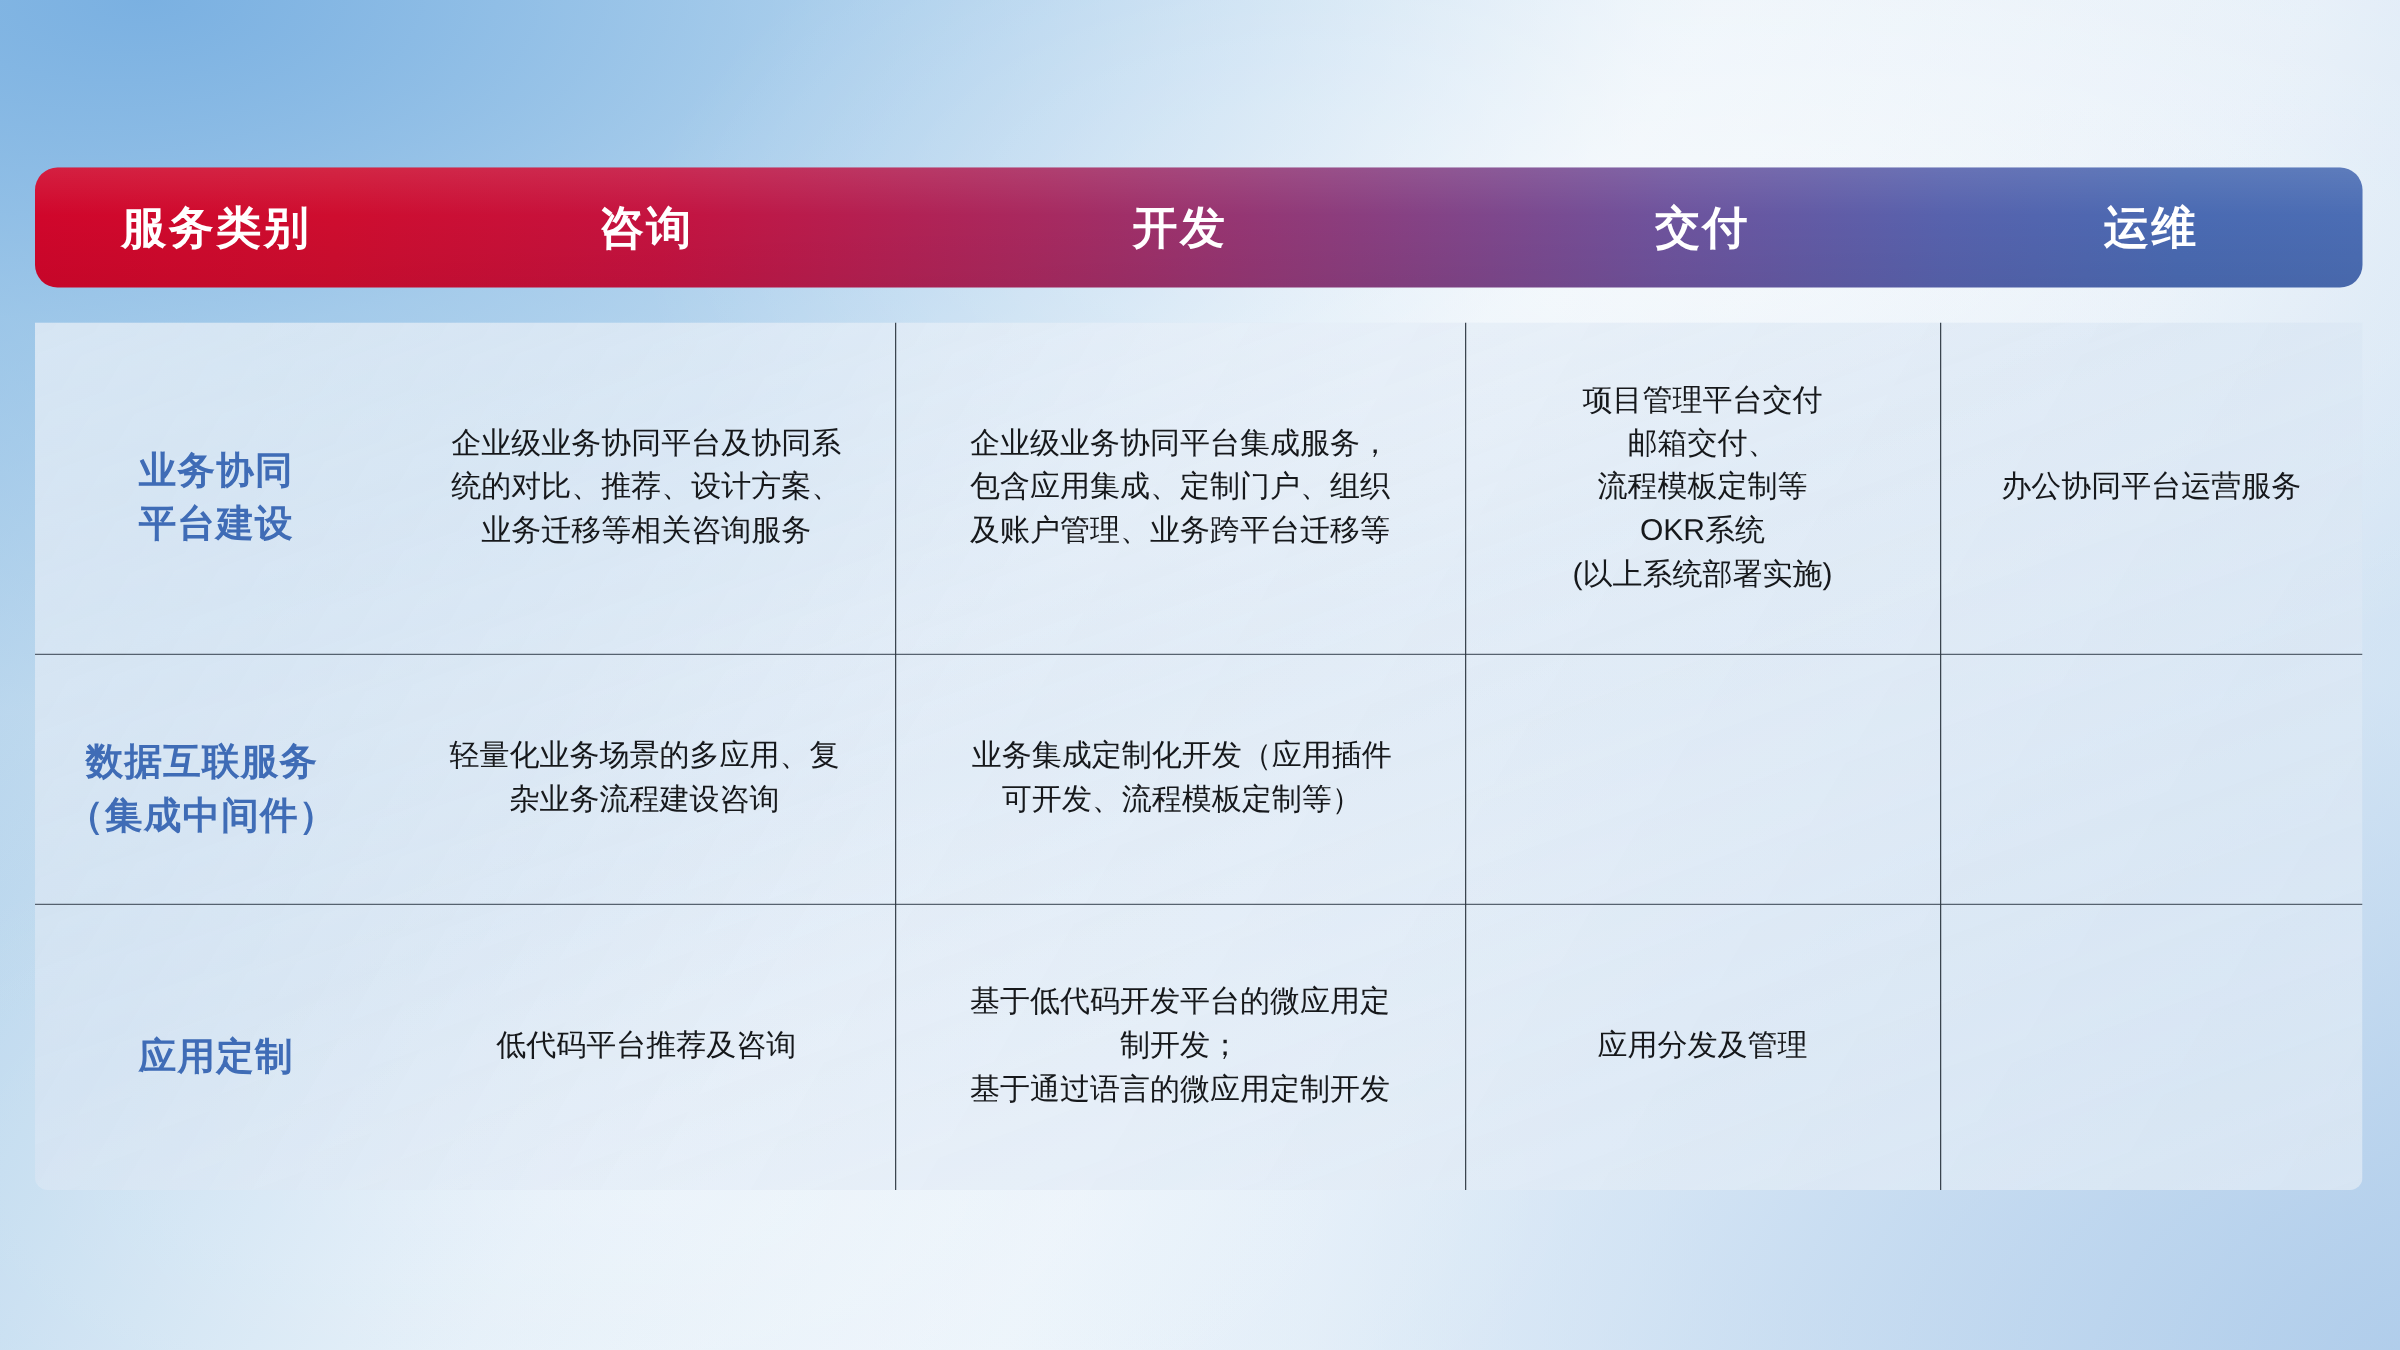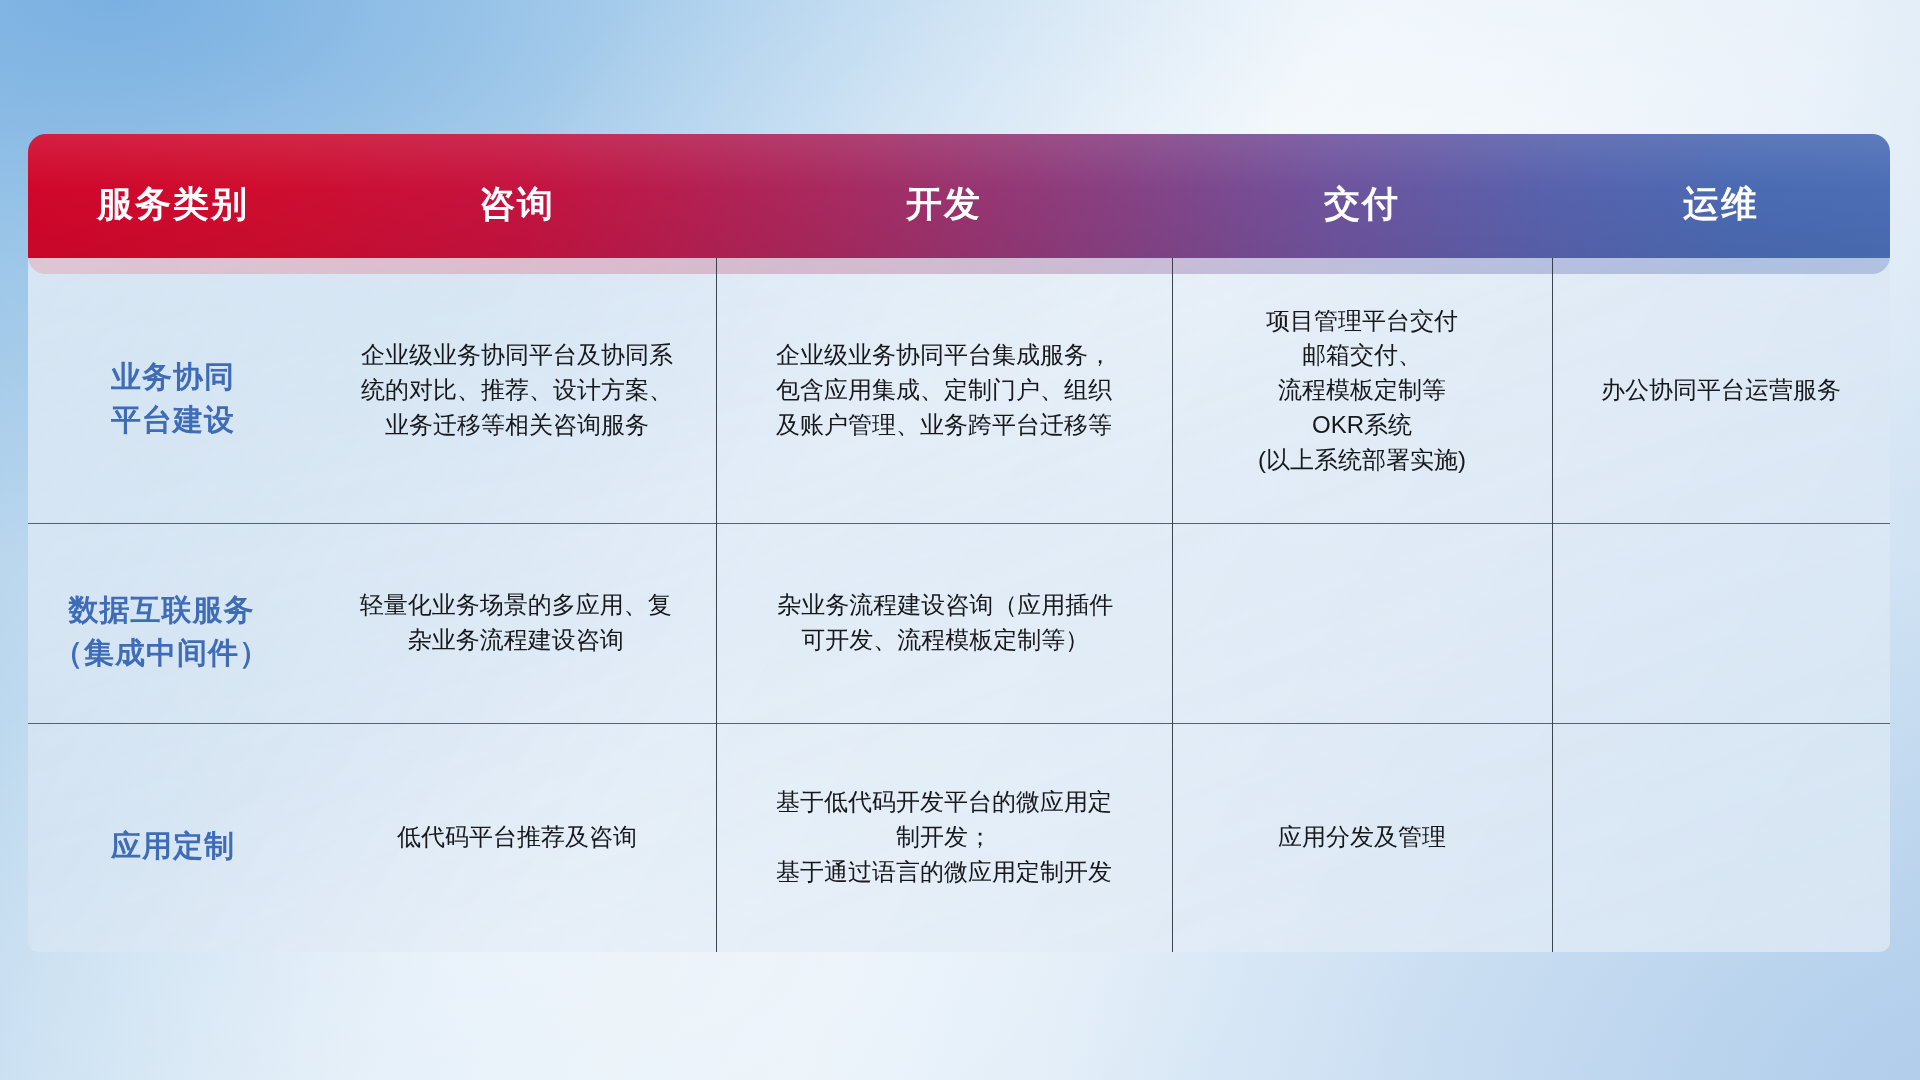--- a/index.html
+++ b/index.html
@@ -43,21 +43,21 @@
     width: 1862px;
     height: 818px;
   }
 
   
   #table-header {
     position: absolute;
     left: 0;
     top: 0;
     width: 1862px;
-    height: 140px;
+    height: 96px;
     border-radius: 18px;
     background: linear-gradient(92deg,
         #d0062b 0%,
         #ce0d2f 13%,
         #c41340 27%,
         #a8295f 43%,
         #8a3e7f 57%,
         #6e539d 70%,
         #5762ad 82%,
         #4a6ab2 92%,
@@ -235,21 +235,21 @@
           </div>
       </div>
       <div class="bcell c-con">
         <div class="cell-text cell-lines">
             <span>轻量化业务场景的多应用、复</span>
             <span>杂业务流程建设咨询</span>
           </div>
       </div>
       <div class="bcell c-dev">
         <div class="cell-text cell-lines">
-            <span>杂业务流程建设咨询（应用插件</span>
+            <span>业务集成定制化开发（应用插件</span>
             <span>可开发、流程模板定制等）</span>
           </div>
       </div>
       <div class="bcell c-del">
         <div class="cell-text cell-lines"></div>
       </div>
       <div class="bcell c-ops">
         <div class="cell-text cell-lines"></div>
       </div>
     </div>

